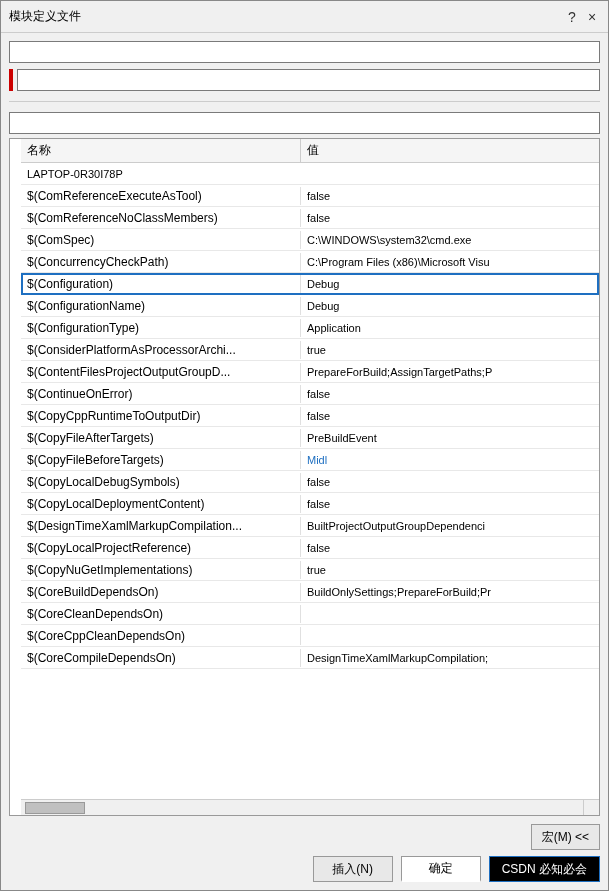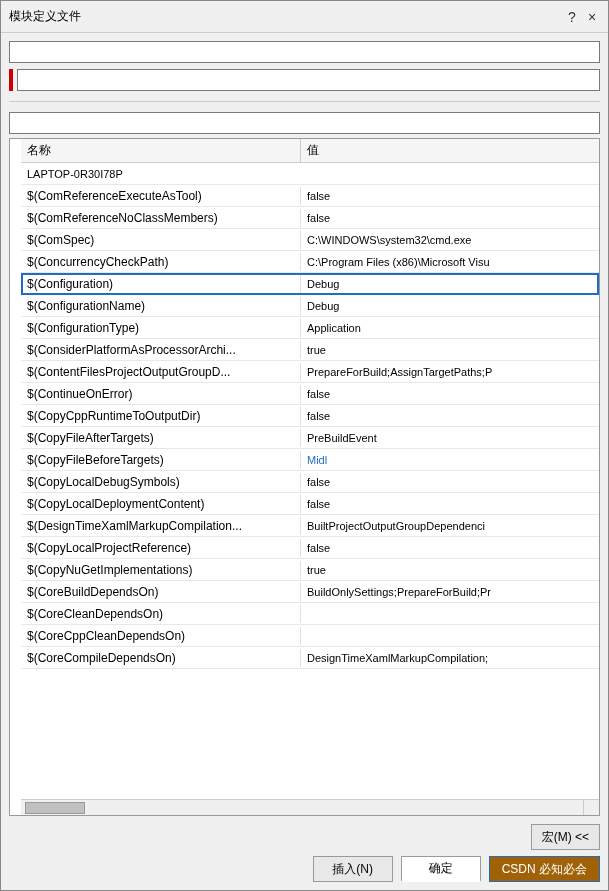--- a/index.html
+++ b/index.html
@@ -375,16 +375,16 @@
     </div>
   </div>
 
   <div class="bottom-section">
     <div class="macro-row">
       <button class="macro-btn">宏(M) &lt;&lt;</button>
     </div>
     <div class="action-row">
       <button class="action-btn">插入(N)</button>
       <button class="action-btn active-tab">确定</button>
-      <button class="action-btn" style="background:#a16207; color:#fff; border-color:#1e6fc1;">CSDN 必知必会</button>
+      <button class="action-btn" style="background:#000000; color:#fff; border-color:#1e6fc1;">CSDN 必知必会</button>
     </div>
   </div>
 </div>
 
 </body></html>

